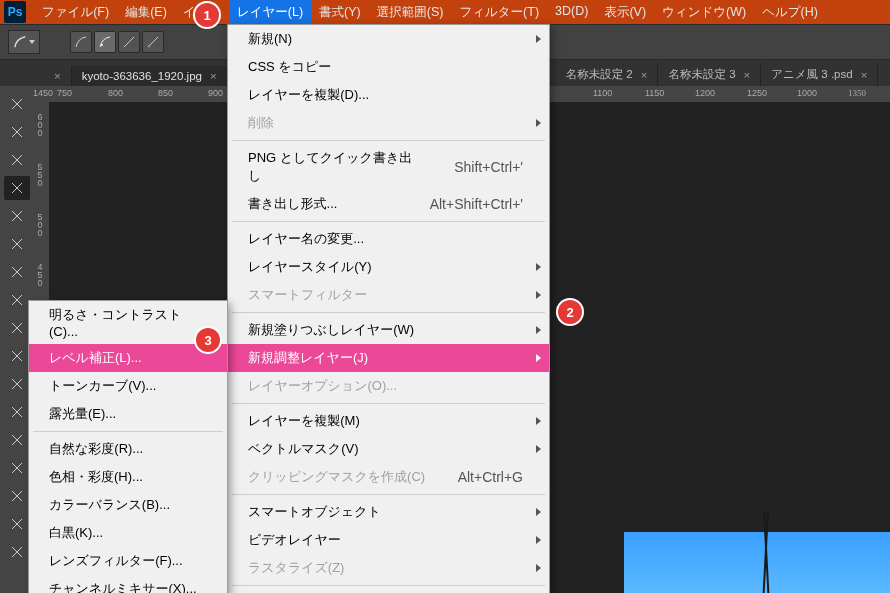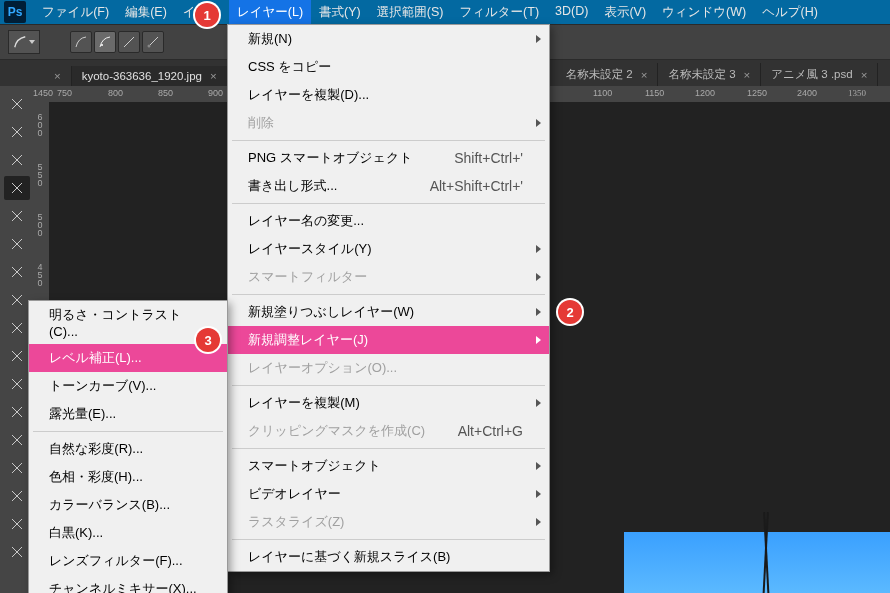--- a/index.html
+++ b/index.html
@@ -1,19 +1,19 @@
 <!DOCTYPE html>
 <html><head>
 <meta charset="utf-8">
 <style>
 * { margin: 0; padding: 0; box-sizing: border-box; font-family: "Hiragino Kaku Gothic ProN", "Meiryo", sans-serif; }
 body { width: 890px; height: 593px; background: #333333; overflow: hidden; position: relative; }
 
 
-.menubar { height: 24px; background: #0369a1; display: flex; align-items: center; padding-left: 4px; color: #e6e6e6; font-size: 12.5px; }
+.menubar { height: 24px; background: #c2410c; display: flex; align-items: center; padding-left: 4px; color: #e6e6e6; font-size: 12.5px; }
 .menubar .ps-logo { width: 22px; height: 22px; background: #001e36; color: #31a8ff; display: flex; align-items: center; justify-content: center; font-weight: bold; font-size: 12px; border-radius: 2px; margin-right: 8px; }
 .menubar .menu-item { padding: 4px 8px; cursor: default; }
 .menubar .menu-item.active { background: #1473e6; color: #fff; }
 
 
 .optionsbar { height: 36px; background: #424242; border-top: 1px solid #2a2a2a; border-bottom: 1px solid #2a2a2a; display: flex; align-items: center; padding-left: 8px; gap: 6px; }
 .tool-preset { width: 32px; height: 24px; background: #535353; border: 1px solid #2a2a2a; display: flex; align-items: center; justify-content: center; }
 .tool-preset svg { width: 14px; height: 14px; }
 .tri { width: 0; height: 0; border-left: 3px solid transparent; border-right: 3px solid transparent; border-top: 4px solid #ccc; margin-left: 2px; }
 .opt-group { display: flex; gap: 2px; }
@@ -226,21 +226,21 @@
   <div class="canvas-wrap">
     <div class="ruler-top" id="ruler-top">
         <span class="tick" style="left: 24px;">750</span>
         <span class="tick" style="left: 75px;">800</span>
         <span class="tick" style="left: 125px;">850</span>
         <span class="tick" style="left: 175px;">900</span>
         <span class="tick" style="left: 560px;">1100</span>
         <span class="tick" style="left: 612px;">1150</span>
         <span class="tick" style="left: 662px;">1200</span>
         <span class="tick" style="left: 714px;">1250</span>
-        <span class="tick" style="left: 764px;">2400</span>
+        <span class="tick" style="left: 764px;">1000</span>
         <span class="tick" style="left: 815px; font-family: Liberation Serif, serif;">1350</span>
         <span class="tick" style="left: 0px;">1450</span>
       </div>
     <div class="ruler-left" id="ruler-left">
         <span class="tick" style="top: 10px;">600</span>
         <span class="tick" style="top: 60px;">550</span>
         <span class="tick" style="top: 110px;">500</span>
         <span class="tick" style="top: 160px;">450</span>
       </div>
     <div class="canvas">
@@ -262,21 +262,21 @@
     </div>
     <div class="row">
       <span>レイヤーを複製(D)...</span>
     </div>
     <div class="row disabled">
       <span>削除</span>
       <span class="arrow"></span>
     </div>
     <div class="sep"></div>
     <div class="row">
-      <span>PNG スマートオブジェクト</span>
+      <span>PNG としてクイック書き出し</span>
       <span class="sc">Shift+Ctrl+'</span>
     </div>
     <div class="row">
       <span>書き出し形式...</span>
       <span class="sc">Alt+Shift+Ctrl+'</span>
     </div>
     <div class="sep"></div>
     <div class="row">
       <span>レイヤー名の変更...</span>
     </div>
@@ -296,20 +296,24 @@
     <div class="row highlight">
       <span>新規調整レイヤー(J)</span>
       <span class="arrow"></span>
     </div>
     <div class="row disabled">
       <span>レイヤーオプション(O)...</span>
     </div>
     <div class="sep"></div>
     <div class="row">
       <span>レイヤーを複製(M)</span>
+      <span class="arrow"></span>
+    </div>
+    <div class="row">
+      <span>ベクトルマスク(V)</span>
       <span class="arrow"></span>
     </div>
     <div class="row disabled">
       <span>クリッピングマスクを作成(C)</span>
       <span class="sc">Alt+Ctrl+G</span>
     </div>
     <div class="sep"></div>
     <div class="row">
       <span>スマートオブジェクト</span>
       <span class="arrow"></span>

